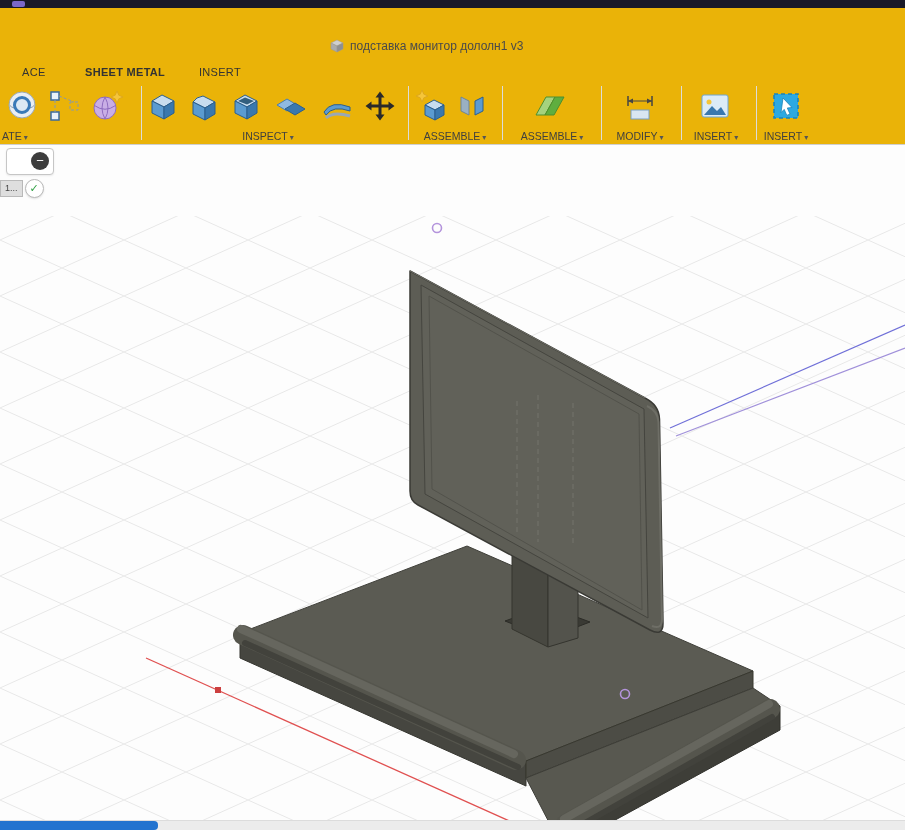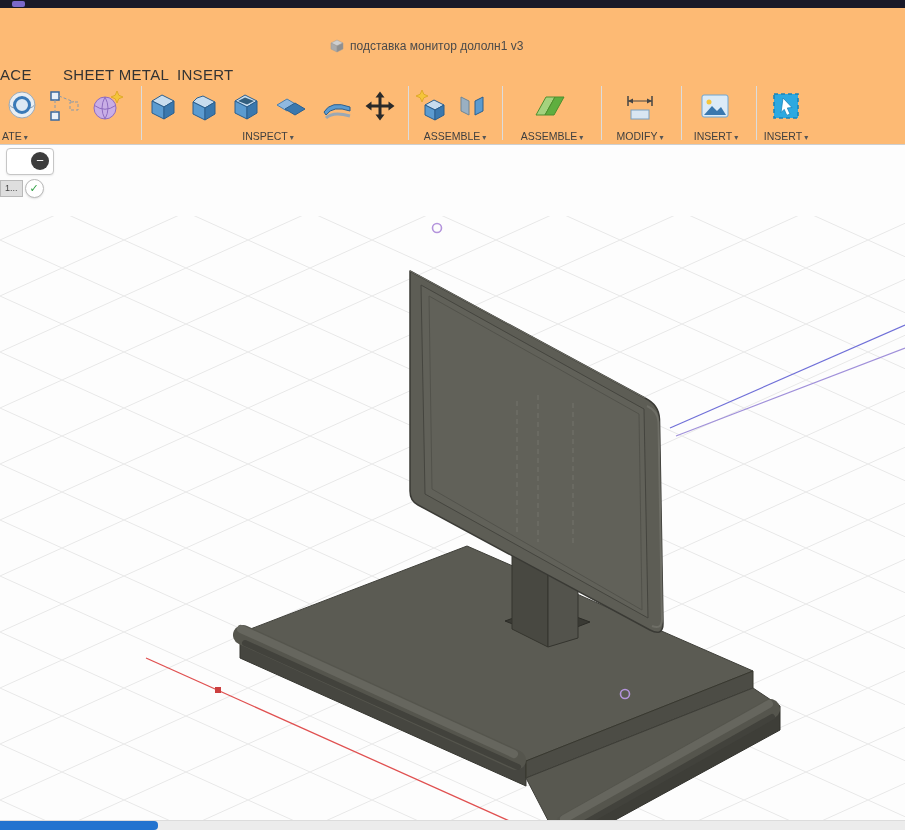--- a/index.html
+++ b/index.html
@@ -5,27 +5,27 @@
   html,body{margin:0;padding:0;}
   body{
     width:905px;height:830px;position:relative;overflow:hidden;
     font-family:"Liberation Sans",sans-serif;background:#fcfcfc;
     -webkit-font-smoothing:antialiased;
   }
   
   .app-bar{position:absolute;top:0;left:0;width:905px;height:8px;background:#191928;z-index:5;}
   .app-bar-glyph{position:absolute;left:12px;top:1px;width:13px;height:6px;background:#7b68c8;border-radius:2px;}
   
-  .ribbon{position:absolute;top:8px;left:0;width:905px;height:136px;background:#fdba74;
+  .ribbon{position:absolute;top:8px;left:0;width:905px;height:136px;background:#eab308;
     border-bottom:1px solid #cfcfcf;z-index:4;}
   .doc-title{position:absolute;top:31px;left:330px;display:flex;align-items:center;gap:6px;
     font-size:12px;color:#4a4a4a;white-space:nowrap;}
-  .tab{position:absolute;top:58px;font-size:15px;color:#333;letter-spacing:.3px;white-space:nowrap;cursor:default;}
+  .tab{position:absolute;top:58px;font-size:11px;color:#333;letter-spacing:.3px;white-space:nowrap;cursor:default;padding-left:22px;}
   .tab-ace{left:0;}
-  .tab-sheetmetal{left:63px;}
+  .tab-sheetmetal{left:63px;font-weight:bold;}
   .tab-tools{left:177px;}
   .tool{position:absolute;top:80px;width:36px;height:36px;}
   .tool svg{display:block;}
   .tool-label{position:absolute;top:122px;font-size:10.5px;color:#3f3f3f;white-space:nowrap;
     transform:translateX(-50%);cursor:default;text-align:right;}
   .tool-label .arrow{font-size:8px;color:#555;margin-left:2px;}
   .tool-label-create{transform:none;}
   .vsep{position:absolute;top:78px;width:1px;height:54px;background:#dcdcdc;}
   
   .canvas{position:absolute;top:144px;left:0;width:905px;height:686px;background:#fdfdfd;z-index:1;}

